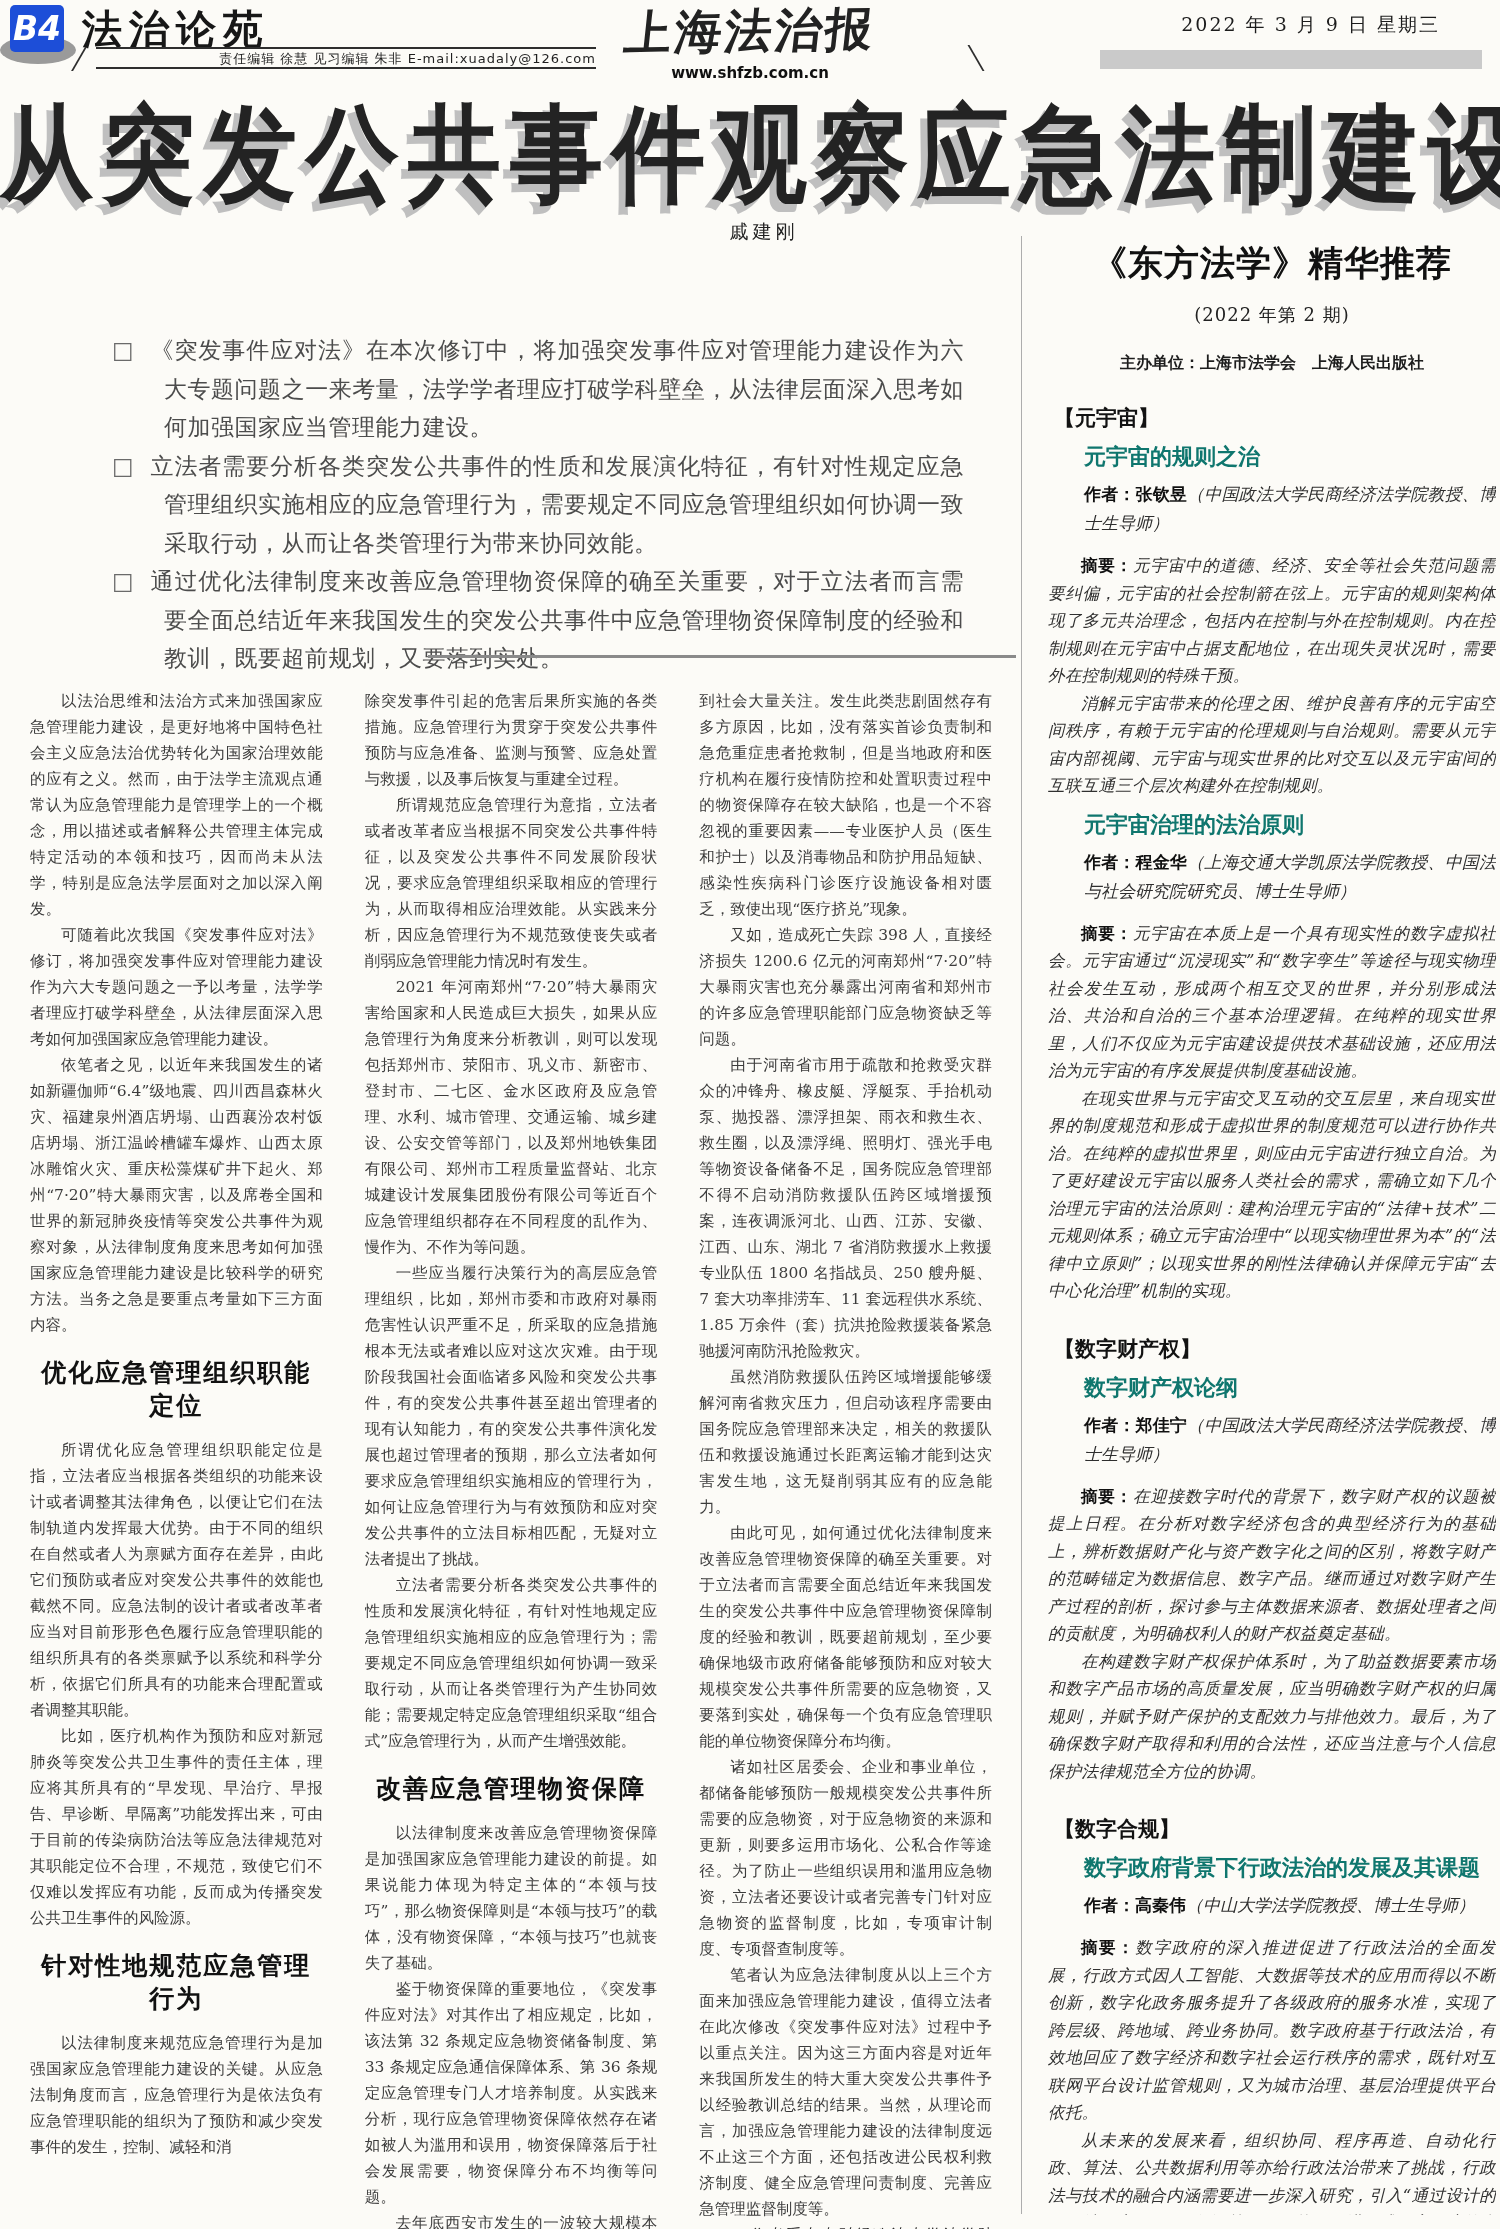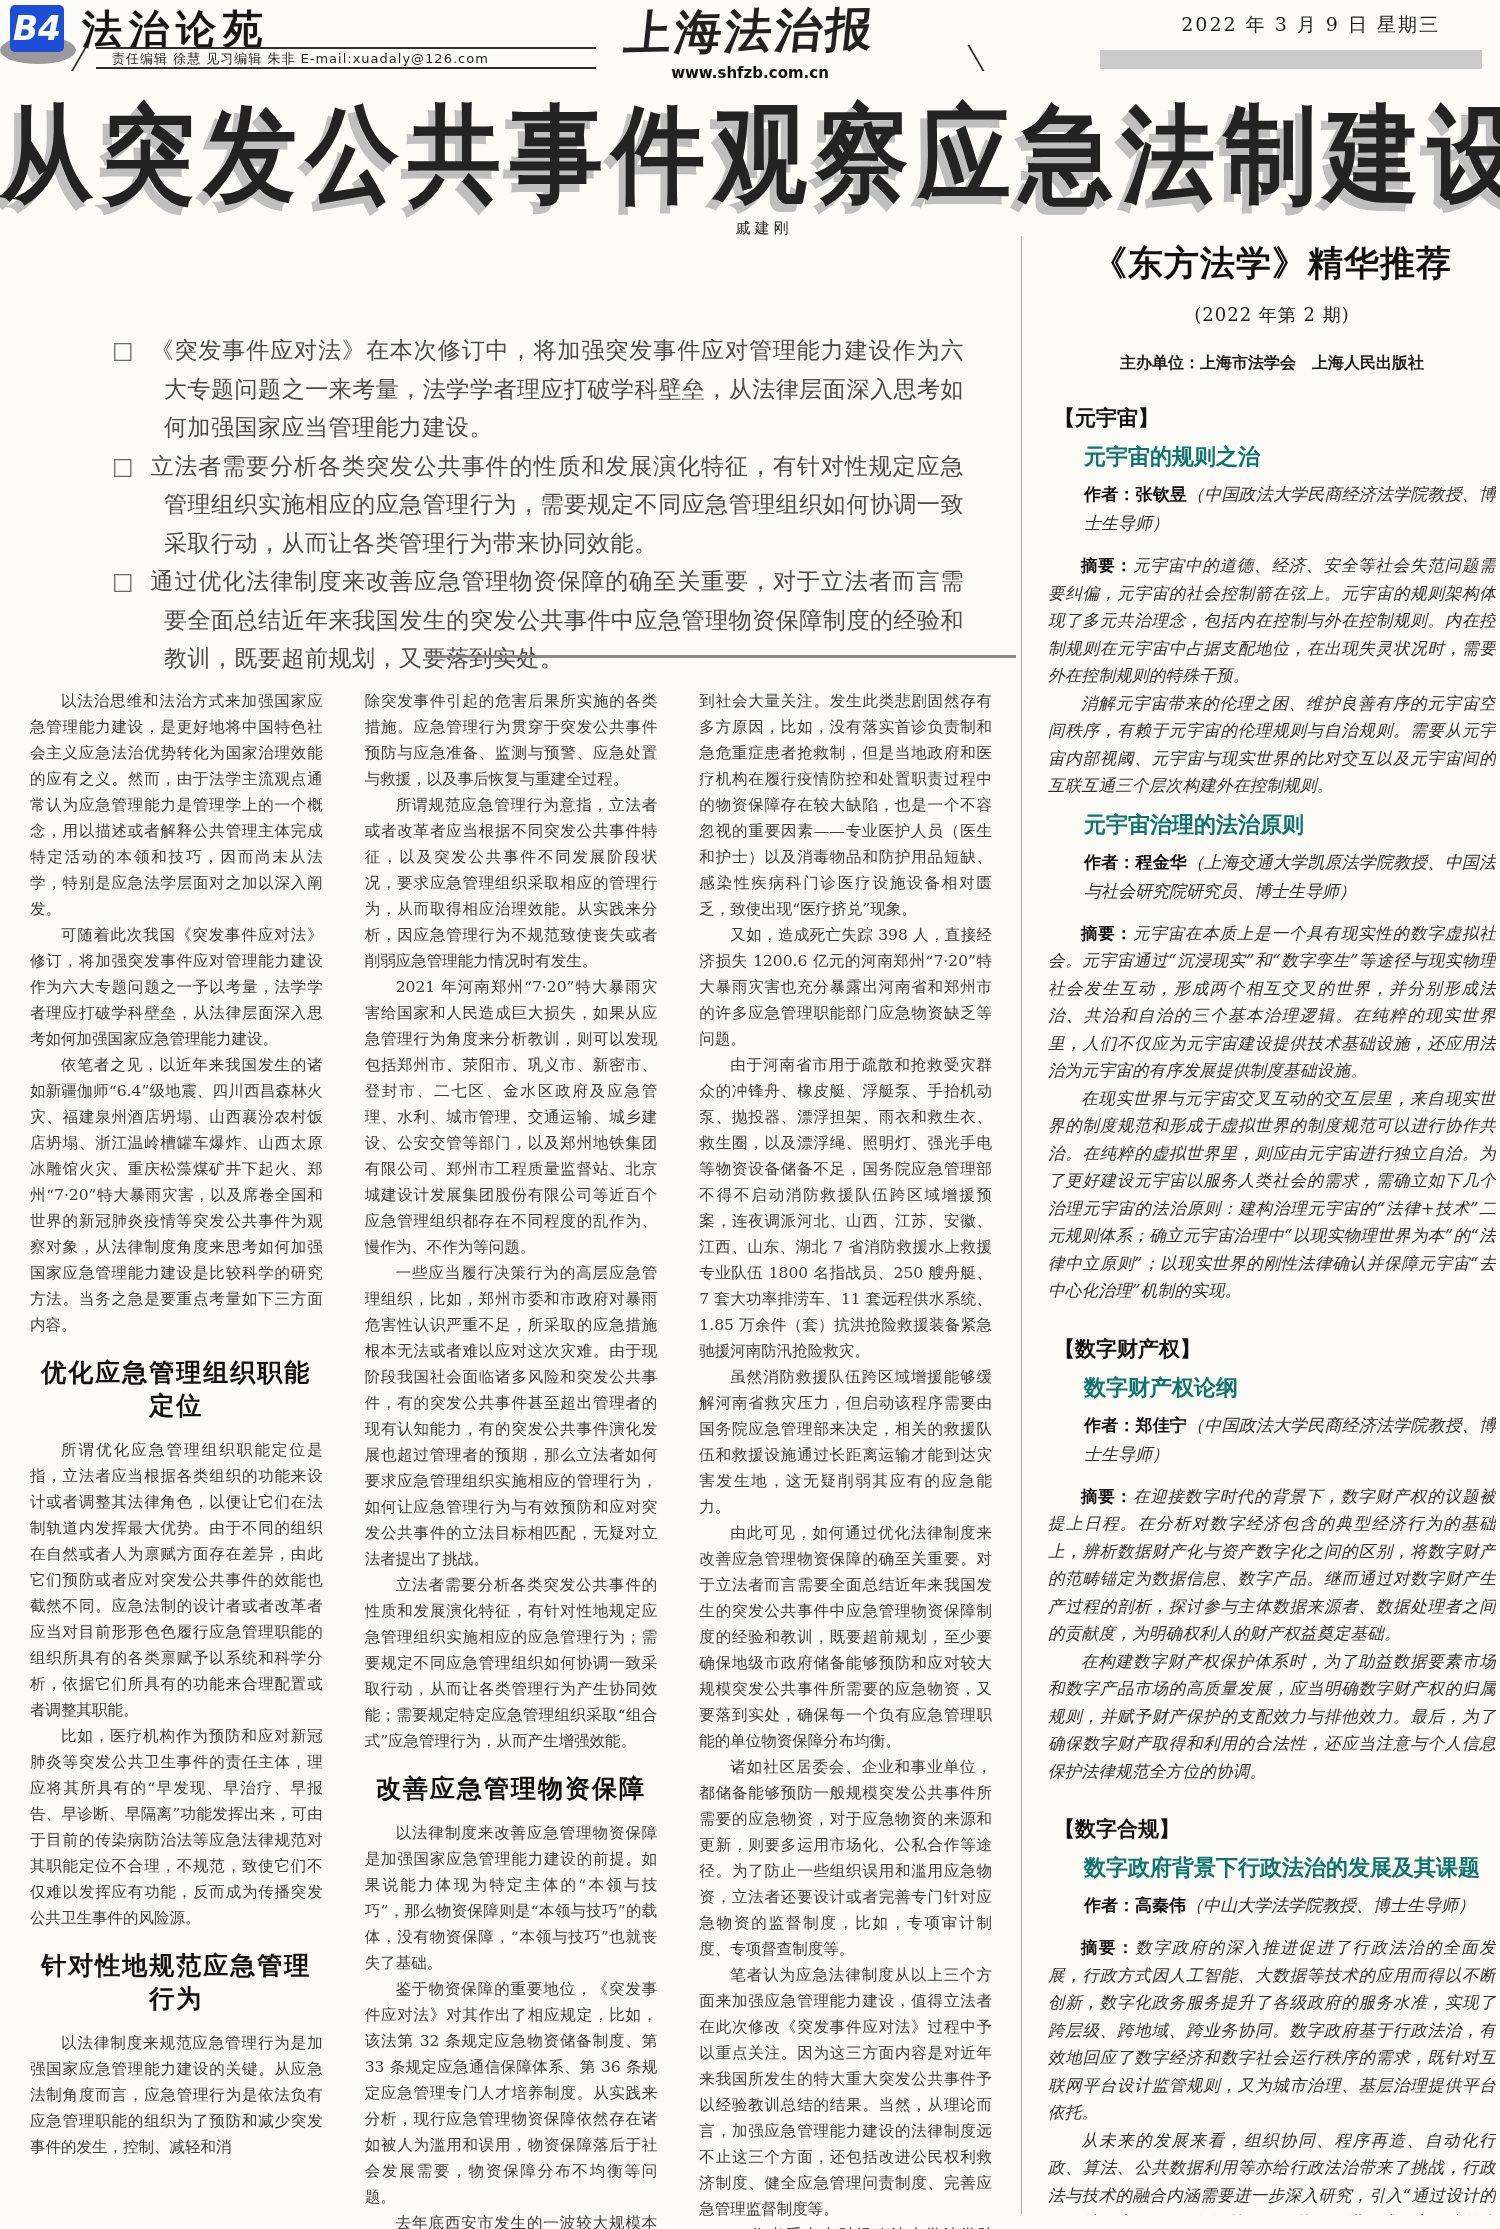--- a/index.html
+++ b/index.html
@@ -18,21 +18,21 @@
     position:absolute; left:10px; top:5px; width:54px; height:47px; background:#1d4ed8; color:#fff;
     font-family:"DejaVu Sans", sans-serif; font-weight:900; font-style:italic; font-size:33px;
     display:flex; align-items:center; justify-content:center; border-radius:5px;
   }
   .section-name{
     position:absolute; left:82px; top:2px; font-family:"DejaVu Sans", sans-serif;
     font-weight:900; font-size:40px; letter-spacing:7px; color:#171717;
   }
   .editor-strip{
     position:absolute; left:96px; top:47px; width:500px; height:22px;
-    border-top:2px solid #2e2e2e; border-bottom:2px solid #2e2e2e;
+    border-top:2px solid #2e2e2e; border-bottom:2px solid #2e2e2e;text-align:right;
   }
   .editor-strip::before{
     content:""; position:absolute; left:-18px; top:-2px; height:24px;
     border-left:2px solid #2e2e2e; transform:skewX(-30deg);
   }
   .editor-line{
     font-family:"DejaVu Sans", sans-serif; font-size:13px; line-height:20px;
     letter-spacing:1px; color:#1f1f1f; padding-left:16px; white-space:nowrap;
   }
   .strip-slant-right{
@@ -54,21 +54,21 @@
   .header-graybar{position:absolute; left:1100px; top:50px; width:382px; height:19px; background:#cacaca;}
   
   .title-block{position:absolute; top:84px; left:0; width:1500px; text-align:center;}
   .main-title{
     font-family:"DejaVu Sans", sans-serif; font-weight:900; font-size:93px; letter-spacing:9px;
     color:#232323; white-space:nowrap; transform:scaleY(1.14); transform-origin:top center;
     text-shadow:-7px 7px 0 var(--shadow);
   }
   .article-author{
     position:absolute; top:219px; left:0; width:1500px; text-align:center;
-    font-size:15px; letter-spacing:4px; color:#222;padding-left:28px;
+    font-size:19px; letter-spacing:4px; color:#222;padding-left:28px;
   }
   
   .summary{position:absolute; top:331px; left:112px; width:852px;}
   .summary-item{
     font-size:23px; line-height:38.5px; color:#4c4c4c; text-align:justify;
     padding-left:52px; text-indent:-52px; letter-spacing:0.5px;
   }
   .summary-item .marker{display:inline-block; width:38px; text-indent:0; color:#6a6a6a;}
   .summary-rule{position:absolute; top:655px; left:428px; width:588px; height:3px; background:var(--rule);}
   

